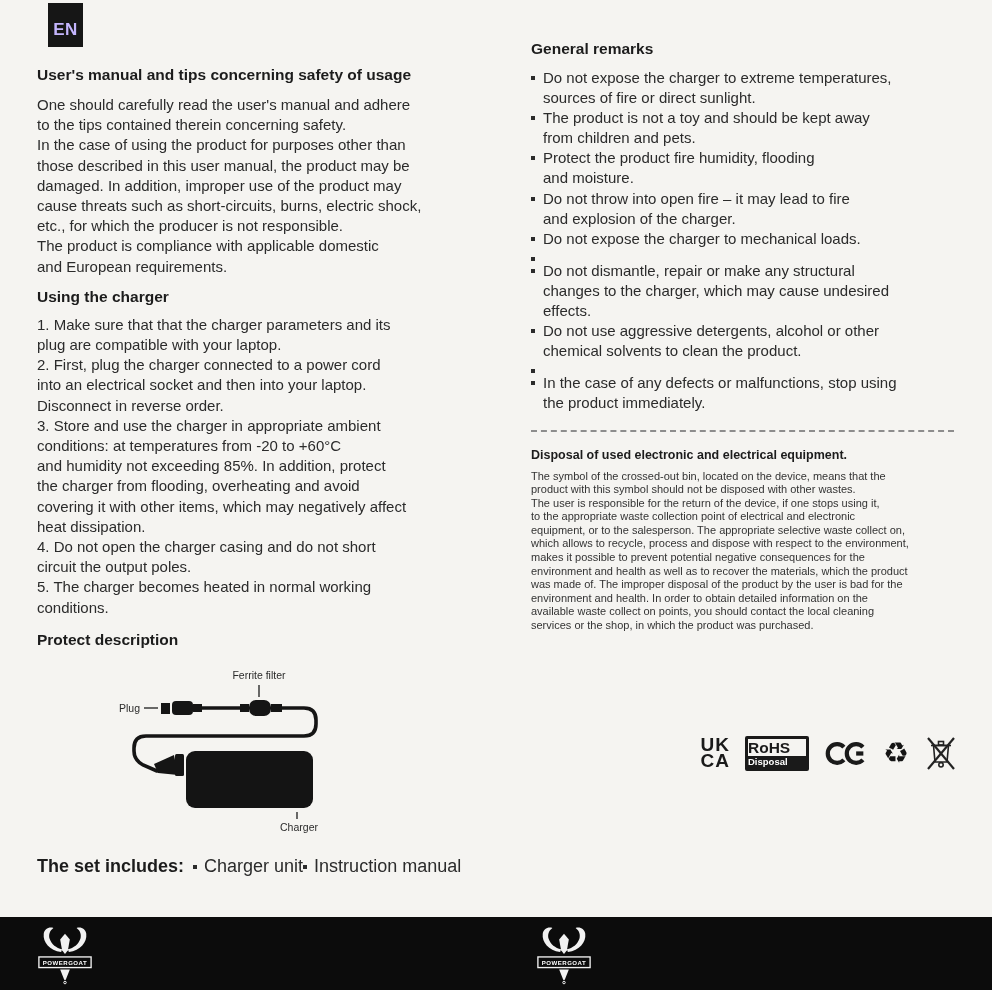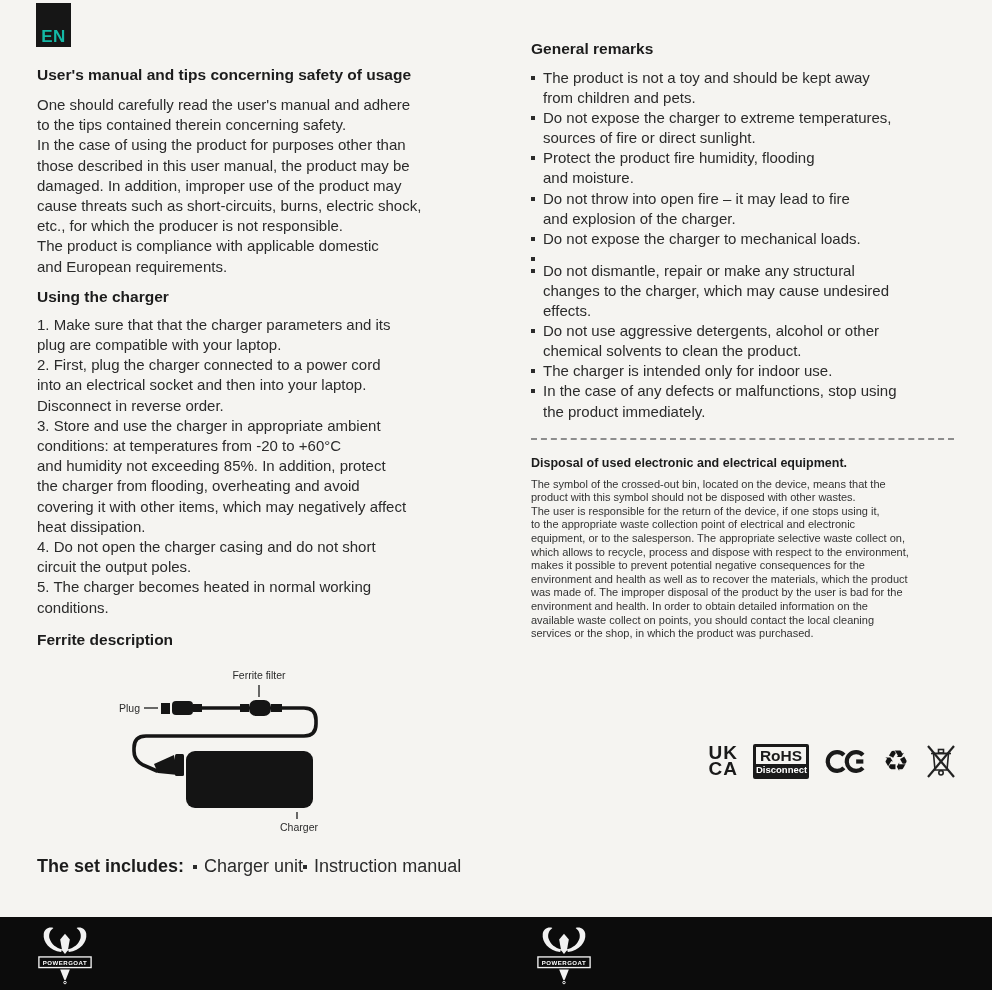--- a/index.html
+++ b/index.html
@@ -4,23 +4,23 @@
 <style>
   * { margin:0; padding:0; box-sizing:border-box; }
   html,body { background:#e9e9e7; }
   .page {
     position:relative; width:992px; height:990px; overflow:hidden;
     background:#f5f4f1; color:#2b2b2b;
     font-family:"Liberation Sans", sans-serif;
   }
   
   .en-badge {
-    position:absolute; left:36px; top:3px; width:35px; height:44px;
-    background:#161616; color:#14b8a6; font-size:17px; font-weight:700;
-    display:flex; align-items:flex-end; justify-content:center; 
+    position:absolute; left:48px; top:3px; width:35px; height:44px;
+    background:#161616; color:#c4b5fd; font-size:17px; font-weight:700;
+    display:flex; align-items:flex-end; justify-content:center; padding-bottom:7px;
     letter-spacing:.5px;
   }
   
   .col-left  { position:absolute; left:37px;  top:66px; width:432px; }
   .col-right { position:absolute; left:531px; top:40px; width:430px; }
   .h1 { font-size:15.5px; line-height:18px; font-weight:700; color:#1c1c1c; }
   .body-text { font-size:15px; line-height:20.2px; white-space:pre-line; color:#2b2b2b; }
   .intro { margin-top:11px; }
   .h-using { margin-top:11px; margin-bottom:9px; }
   .steps { }
@@ -38,21 +38,21 @@
   .bullets { margin-top:10px; }
   .bullet { display:flex; gap:8px; }
   .bullet .sq { width:4px; height:4px; background:#2b2b2b; margin-top:8px; flex:none; }
   .btxt { font-size:15px; line-height:20.1px; white-space:pre-line; }
   .divider { margin-top:16px; border-top:2px dashed #8d8d8d; height:0; width:423px; }
   .h-disposal { margin-top:16px; font-size:12.5px; line-height:14px; font-weight:700; color:#1c1c1c; }
   .disposal-text { margin-top:8px; font-size:11px; line-height:13.6px; white-space:pre-line; color:#333; }
   
   .certs { margin-top:102px; display:flex; justify-content:flex-end; align-items:center; gap:15px; padding-right:3px; }
   .ukca { font-size:19px; font-weight:800; line-height:16px; color:#1a1a1a; letter-spacing:1px; }
-  .rohs { border:3px solid #1a1a1a; border-radius:2px; width:56px; text-align:center; background:#f5f4f1; }
+  .rohs { border:3px solid #1a1a1a; border-radius:2px; width:64px; text-align:left; background:#f5f4f1; }
   .rohs-top { font-size:15.5px; line-height:17px; font-weight:800; color:#1a1a1a; }
   .rohs-bottom { background:#1a1a1a; color:#fff; font-size:9.5px; line-height:12px; font-weight:700; }
   .recycle-glyph { font-size:29px; line-height:30px; color:#141414; font-family:"DejaVu Sans", sans-serif; }
   
   .footer { position:absolute; left:0; top:917px; width:992px; height:73px; background:#0c0c0c; }
   .goat-logo { position:absolute; top:6px; }
   .goat-1 { left:36px; }
   .goat-2 { left:535px; }
 </style>
 </head>
@@ -82,21 +82,21 @@
 3. Store and use the charger in appropriate ambient
 conditions: at temperatures from -20 to +60°C
 and humidity not exceeding 85%. In addition, protect
 the charger from flooding, overheating and avoid
 covering it with other items, which may negatively affect
 heat dissipation.
 4. Do not open the charger casing and do not short
 circuit the output poles.
 5. The charger becomes heated in normal working
 conditions.</div>
-    <div class="h1 h-desc">Ferrite description</div>
+    <div class="h1 h-desc">Protect description</div>
 
     <div class="diagram-wrap">
       <svg width="260" height="185" viewBox="0 0 260 185">
 
         <text class="diag-label" x="159" y="18" text-anchor="middle">Ferrite filter</text>
         <line x1="159" y1="24" x2="159" y2="36" stroke="#2b2b2b" stroke-width="1.4"></line>
         <text class="diag-label" x="40" y="51" text-anchor="end">Plug</text>
         <line x1="44" y1="47" x2="58" y2="47" stroke="#2b2b2b" stroke-width="1.4"></line>
 
         <g fill="#151515">
@@ -131,27 +131,27 @@
           </span></span>
     </div>
   </div>
 
   <div class="col-right">
     <div class="h1">General remarks</div>
 
     <div class="bullets">
         <div class="bullet">
           <span class="sq"></span>
+          <span class="btxt">Do not expose the charger to extreme temperatures,
+sources of fire or direct sunlight.</span>
+        </div>
+        <div class="bullet">
+          <span class="sq"></span>
           <span class="btxt">The product is not a toy and should be kept away
 from children and pets.</span>
-        </div>
-        <div class="bullet">
-          <span class="sq"></span>
-          <span class="btxt">Do not expose the charger to extreme temperatures,
-sources of fire or direct sunlight.</span>
         </div>
         <div class="bullet">
           <span class="sq"></span>
           <span class="btxt">Protect the product fire humidity, flooding
 and moisture.</span>
         </div>
         <div class="bullet">
           <span class="sq"></span>
           <span class="btxt">Do not throw into open fire – it may lead to fire
 and explosion of the charger.</span>
@@ -169,21 +169,20 @@
 changes to the charger, which may cause undesired
 effects.</span>
         </div>
         <div class="bullet">
           <span class="sq"></span>
           <span class="btxt">Do not use aggressive detergents, alcohol or other
 chemical solvents to clean the product.</span>
         </div>
         <div class="bullet">
           <span class="sq"></span>
-          <span class="btxt">The charger is intended only for indoor use.</span>
         </div>
         <div class="bullet">
           <span class="sq"></span>
           <span class="btxt">In the case of any defects or malfunctions, stop using
 the product immediately.</span>
         </div>
       </div>
 
     <div class="divider"></div>
 
@@ -201,21 +200,21 @@
 available waste collect on points, you should contact the local cleaning
 services or the shop, in which the product was purchased.</div>
 
     <div class="certs">
       <div class="ukca">
         <div>UK</div>
         <div>CA</div>
       </div>
       <div class="rohs">
         <div class="rohs-top">RoHS</div>
-        <div class="rohs-bottom">Disconnect</div>
+        <div class="rohs-bottom">Disposal</div>
       </div>
       <svg width="44" height="27" viewBox="0 0 52 27">
         <g fill="none" stroke="#1a1a1a" stroke-width="5">
           <path d="M23.5,6 A11,11 0 1 0 23.5,21"></path>
           <path d="M46,6 A11,11 0 1 0 46,21"></path>
           <path d="M38,13.5 H46.5"></path>
         </g>
       </svg>
       <span class="recycle-glyph">♻</span>
       <svg width="34" height="37" viewBox="0 0 34 37">

